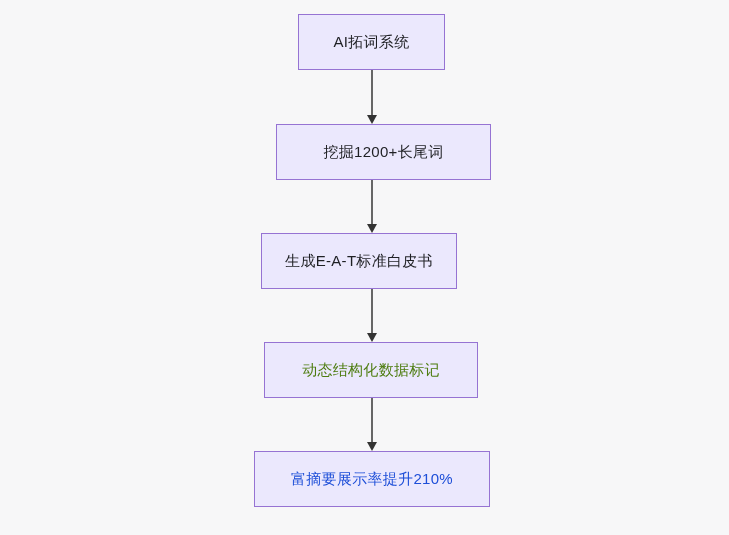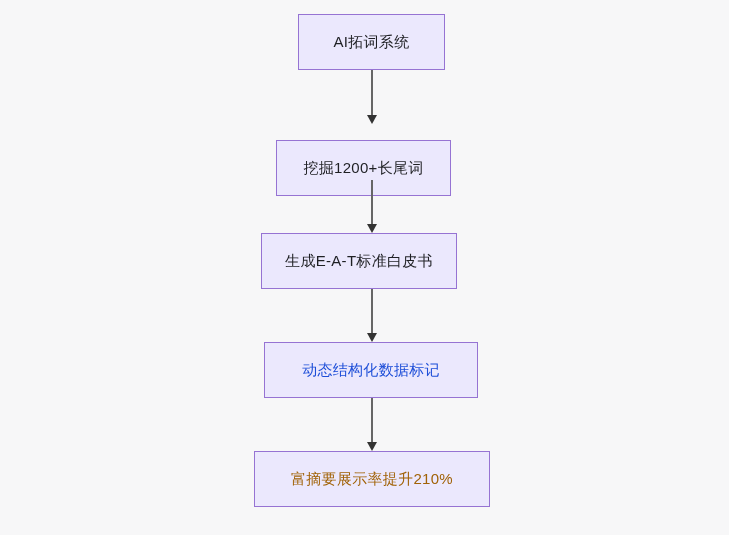--- a/index.html
+++ b/index.html
@@ -62,33 +62,33 @@
 </style>
 </head>
 <body style="background: rgb(247, 247, 248);">
 
 <div id="flow-canvas" style="background: rgb(247, 247, 248);">
 
   <div class="node" style="left: 298px; top: 14px; width: 147px; height: 56px; background: rgb(235, 232, 253); border-color: rgb(150, 115, 211); color: rgb(31, 32, 36);">
     <span class="node-label">AI拓词系统</span>
   </div>
 
-  <div class="node" style="left: 276px; top: 140px; width: 175px; height: 56px; background: rgb(235, 232, 253); border-color: rgb(150, 115, 211); color: rgb(31, 32, 36); justify-content: center;">
+  <div class="node" style="left: 276px; top: 124px; width: 215px; height: 56px; background: rgb(235, 232, 253); border-color: rgb(150, 115, 211); color: rgb(31, 32, 36); justify-content: center;">
     <span class="node-label">挖掘1200+长尾词</span>
   </div>
 
   <div class="node" style="left: 261px; top: 233px; width: 196px; height: 56px; background: rgb(235, 232, 253); border-color: rgb(150, 115, 211); color: rgb(31, 32, 36);">
     <span class="node-label">生成E-A-T标准白皮书</span>
   </div>
 
-  <div class="node" style="left: 264px; top: 342px; width: 214px; height: 56px; background: rgb(235, 232, 253); border-color: rgb(150, 115, 211); color: #1d4ed8;">
+  <div class="node" style="left: 264px; top: 342px; width: 214px; height: 56px; background: rgb(235, 232, 253); border-color: rgb(150, 115, 211); color: #4d7c0f;">
     <span class="node-label">动态结构化数据标记</span>
   </div>
 
-  <div class="node" style="left: 254px; top: 451px; width: 236px; height: 56px; background: rgb(235, 232, 253); border-color: rgb(150, 115, 211); color: #a16207;">
+  <div class="node" style="left: 254px; top: 451px; width: 236px; height: 56px; background: rgb(235, 232, 253); border-color: rgb(150, 115, 211); color: #1d4ed8;">
     <span class="node-label">富摘要展示率提升210%</span>
   </div>
 
   <div class="edge" style="left: 371px; top: 70px; height: 54px;">
     <div class="edge-line" style="height: 46px; background: rgb(102, 102, 102);"></div>
     <div class="edge-head" style="top: 45px; border-top-color: rgb(51, 51, 51);"></div>
   </div>
 
   <div class="edge" style="left: 371px; top: 180px; height: 53px;">
     <div class="edge-line" style="height: 45px; background: rgb(102, 102, 102);"></div>

